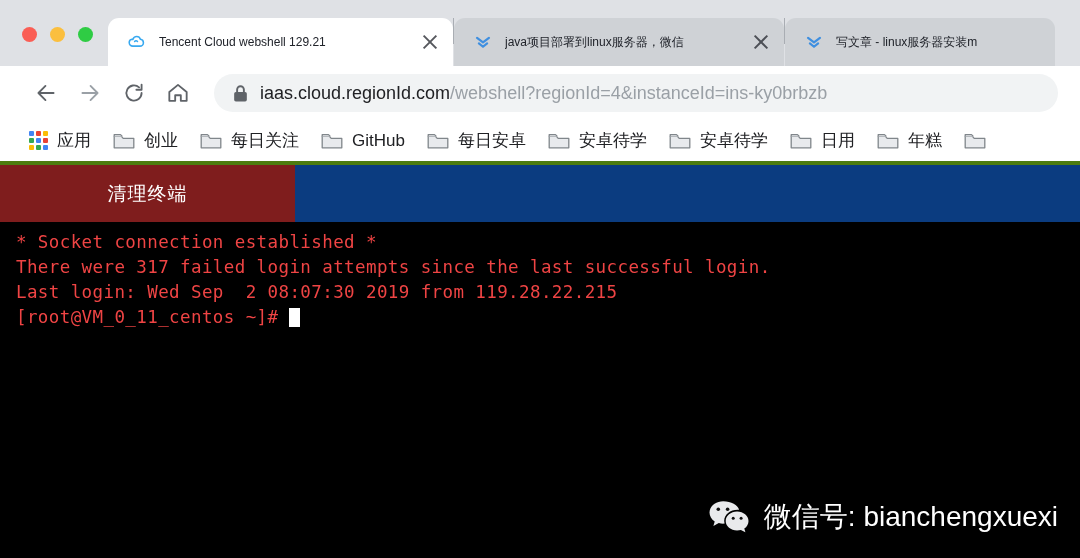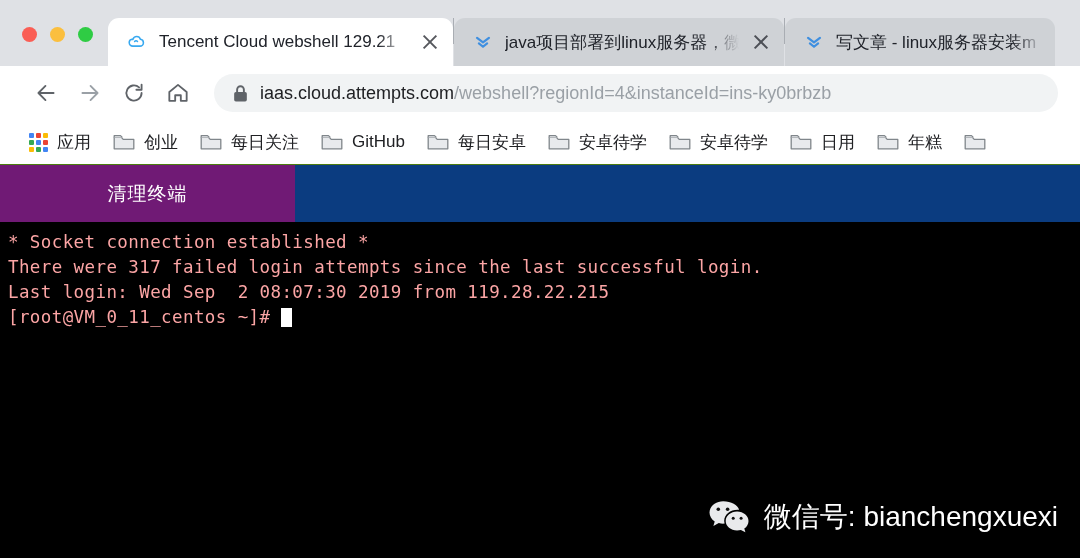--- a/index.html
+++ b/index.html
@@ -45,21 +45,21 @@
     flex: 0 0 auto;
     min-width: 0;
   }
   .tab.active { background: #ffffff; width: 345px; }
   .tab.inactive { background: #cfd2d6; width: 330px; }
   .tab.inactive.last { width: 270px; border-radius: 11px 11px 0 0; }
 
   .tab-fav { width: 22px; height: 22px; flex: 0 0 auto; display: block; }
 
   .tab-title {
-    font-size: 17px;
+    font-size: 12px;
     color: #20232a;
     white-space: nowrap;
     overflow: hidden;
     flex: 1 1 auto;
     min-width: 0;
     -webkit-mask-image: linear-gradient(to right, #000 86%, transparent 100%);
     mask-image: linear-gradient(to right, #000 86%, transparent 100%);
   }
   .tab.active .tab-title {
     -webkit-mask-image: linear-gradient(to right, #000 88%, transparent 100%);
@@ -122,21 +122,21 @@
   .url .dim { color: #9aa0a6; }
 
   
   .bookmarks {
     height: 45px;
     background: #ffffff;
     display: flex;
     align-items: center;
     padding: 0 0 0 18px;
     gap: 0;
-    border-bottom: 1px solid #4d7c0f;
+    border-bottom: 4px solid #4d7c0f;
     overflow: hidden;
   }
   .bm {
     display: flex;
     align-items: center;
     gap: 9px;
     padding: 4px 11px;
     flex: 0 0 auto;
     white-space: nowrap;
   }
@@ -166,23 +166,24 @@
     position: relative;
     height: 336px;
     background: #000000;
     padding: 8px 0 0 8px;
     font-family: "DejaVu Sans Mono", "Liberation Mono", monospace;
     overflow: hidden;
   }
   .term-line {
     font-size: 17.5px;
     line-height: 25px;
-    color: #fca5a5;
+    color: #ef4444;
     white-space: pre;
     letter-spacing: 0.4px;
+    margin-left: 8px;
   }
   .cursor {
     display: inline-block;
     width: 11px; height: 19px;
     background: #ffffff;
     vertical-align: -4px;
     margin-left: 11px;
   }
 
   .watermark {
@@ -274,21 +275,21 @@
       <svg width="26" height="26" viewBox="0 0 24 24">
         <path d="M4 11 12 4.5 20 11v8.2h-5.4v-5.1H9.4v5.1H4V11z" fill="none" stroke="#5f6368" stroke-width="1.7" stroke-linejoin="round"></path>
       </svg>
     </span>
 
     <div class="omnibox">
       <svg class="lock" width="17" height="19" viewBox="0 0 16 18">
         <rect x="2" y="7.6" width="12" height="9" rx="1.6" fill="#5f6368"></rect>
         <path d="M4.8 7.6V5.3a3.2 3.2 0 0 1 6.4 0v2.3" fill="none" stroke="#5f6368" stroke-width="1.8"></path>
       </svg>
-      <span class="url"><span>iaas.cloud.attempts.com</span><span class="dim">/webshell?regionId=4&amp;instanceId=ins-ky0brbzb</span></span>
+      <span class="url"><span>iaas.cloud.regionId.com</span><span class="dim">/webshell?regionId=4&amp;instanceId=ins-ky0brbzb</span></span>
     </div>
   </div>
 
   <div class="bookmarks">
 
     <div class="bm">
       <span class="apps-grid">
         <i style="background:#4285f4"></i>
           <i style="background:#ea4335"></i>
           <i style="background:#fbbc05"></i>
@@ -370,21 +371,21 @@
       <svg class="folder" viewBox="0 0 22 18">
         <path d="M1.2 4.4h7.2l1.8 2h10.6v9.4H1.2z" fill="#e8eaed" stroke="#80868b" stroke-width="1.3" stroke-linejoin="round"></path>
         <path d="M1.2 4.4V2.6h6.3l1.8 1.8" fill="#e8eaed" stroke="#80868b" stroke-width="1.3" stroke-linejoin="round"></path>
       </svg>
       <span class="bm-label"></span>
     </div>
 
   </div>
 
   <div class="webbar">
-    <div class="webbar-left" style="background: #701a75;">
+    <div class="webbar-left" style="background: #7f1d1d;">
       <span class="webbar-left-label">清理终端</span>
     </div>
     <div class="webbar-right" style="background: rgb(11, 60, 128);"></div>
   </div>
 
   <div class="terminal" style="background: rgb(0, 0, 0); color: rgb(255, 255, 255);">
     <div class="term-line">* Socket connection established *</div>
     <div class="term-line">There were 317 failed login attempts since the last successful login.</div>
     <div class="term-line">Last login: Wed Sep  2 08:07:30 2019 from 119.28.22.215</div>
     <div class="term-line"><span>[root@VM_0_11_centos ~]#</span><span class="cursor"></span></div>

